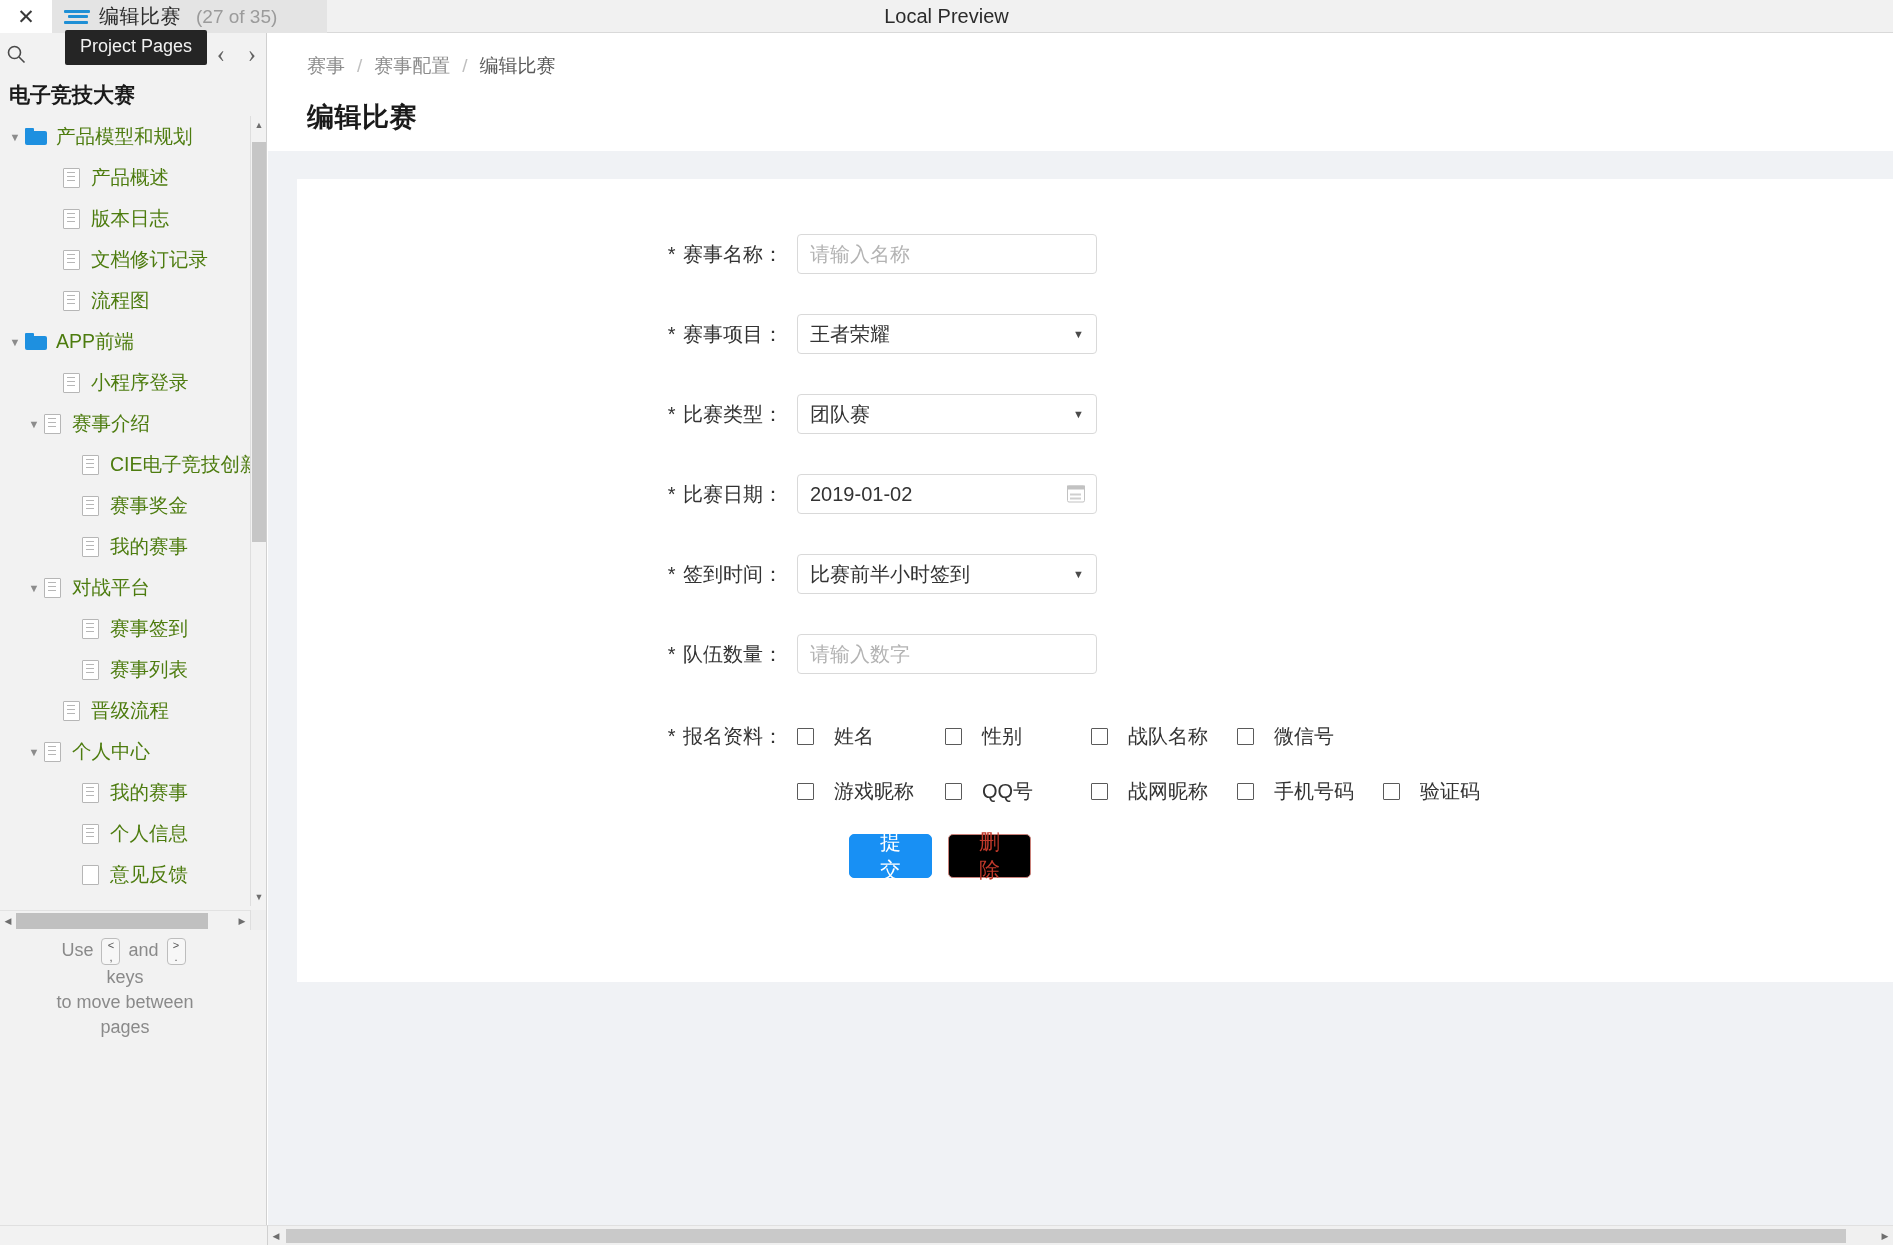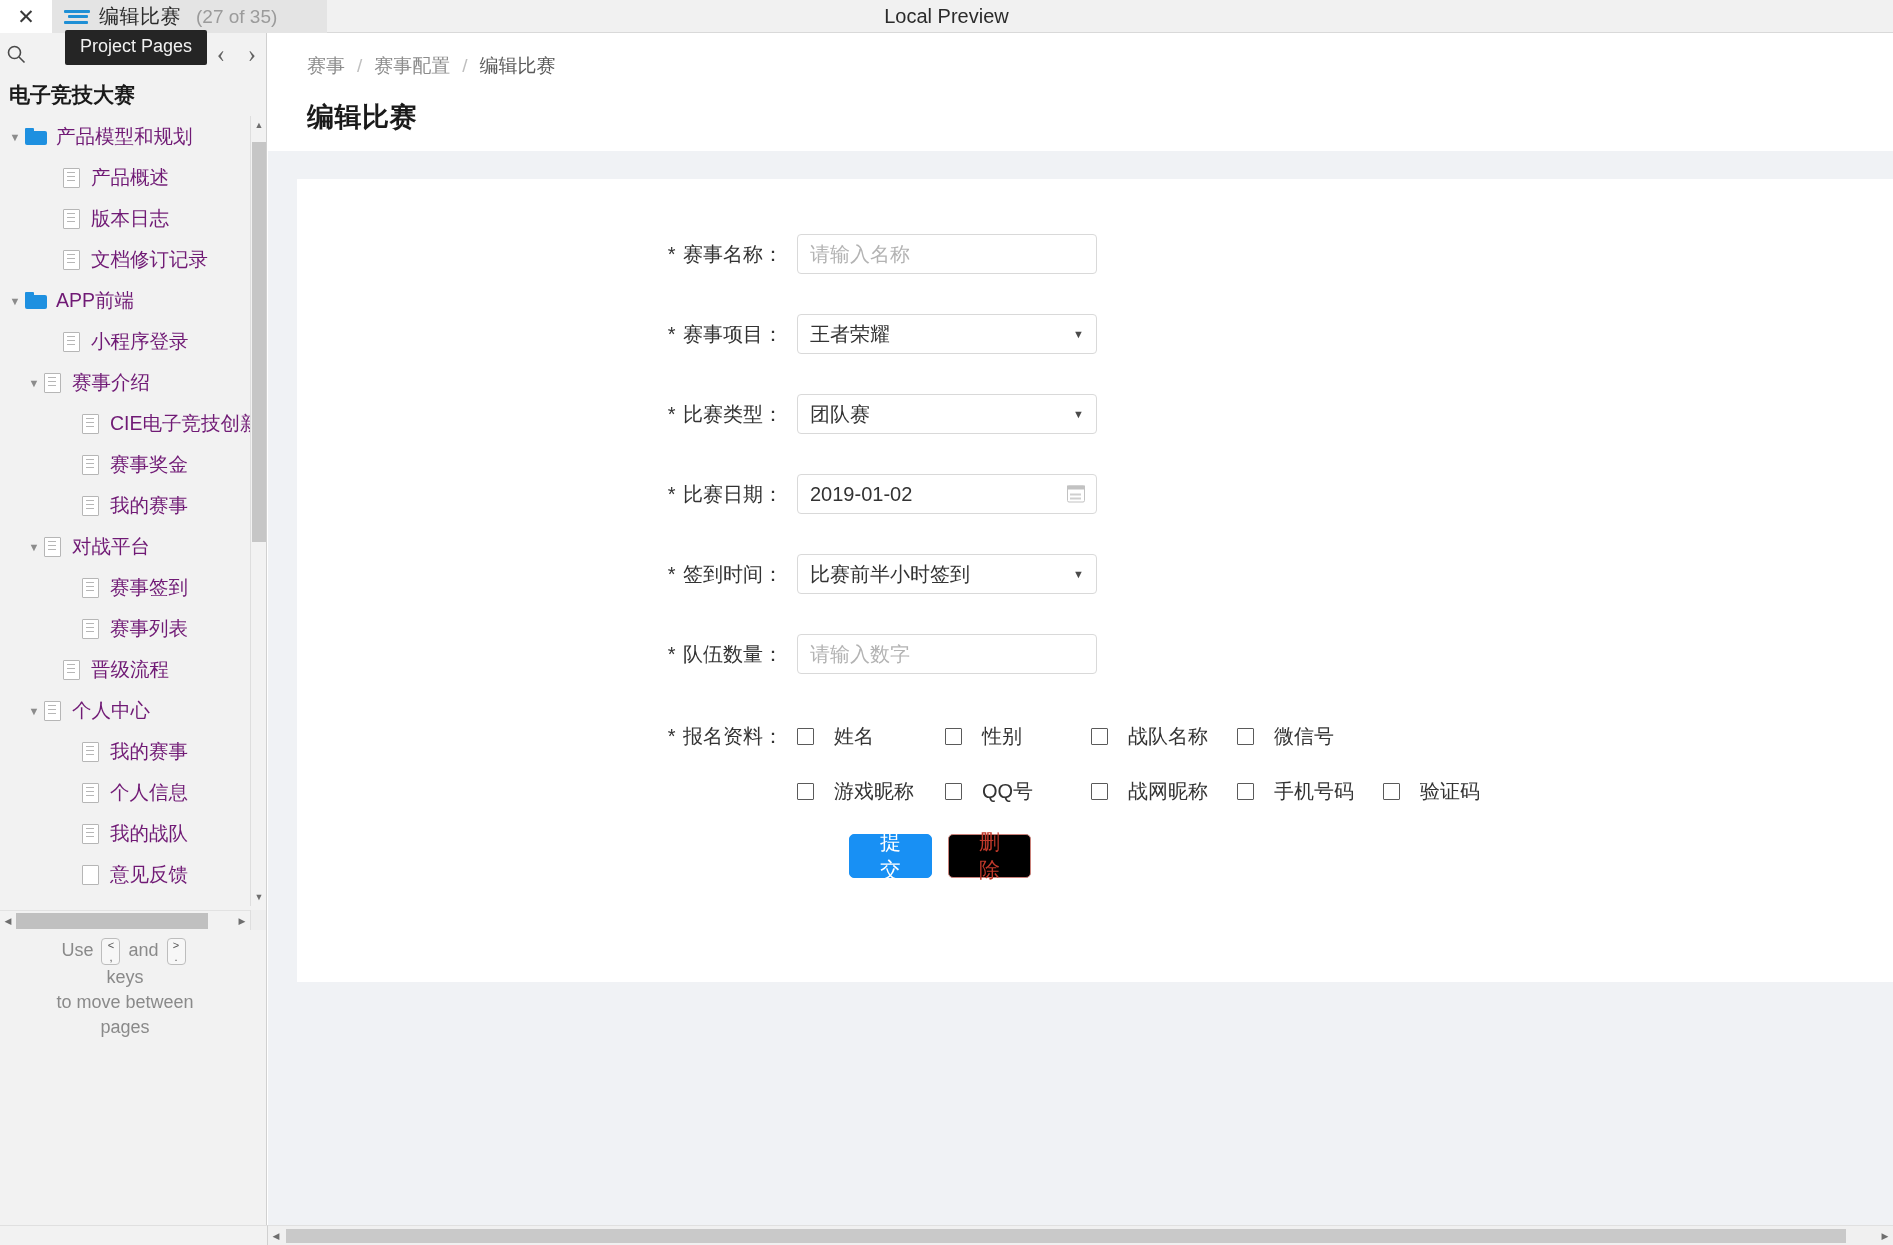--- a/index.html
+++ b/index.html
@@ -106,21 +106,21 @@
   .page-icon {
     width: 17px; height: 20px; flex: 0 0 auto; margin-right: 11px;
     border: 1.6px solid #b6b6b6; border-radius: 1px; position: relative; background: #fff;
   }
   .page-icon i {
     position: absolute; left: 2.5px; height: 1.6px; width: 8px; background: #b6b6b6; display:block;
   }
   .page-icon i:nth-child(1){ top: 3px; }
   .page-icon i:nth-child(2){ top: 7px; }
   .page-icon i:nth-child(3){ top: 11px; }
-  .tlabel { font-size: 19.5px; color: #701a75; }
+  .tlabel { font-size: 19.5px; color: #4d7c0f; }
 
   .ind-0 { padding-left: 5px; }
   .ind-1 { padding-left: 43px; }
   .ind-2 { padding-left: 24px; }
   .ind-3 { padding-left: 62px; }
 
   
   #tree-vscroll {
     position: absolute; left: 250px; top: 83px; width: 16px; height: 790px;
     background: #f2f2f2; border-left: 1px solid #dedede;
@@ -344,20 +344,29 @@
       </div>
       <div class="tnode ind-1">
         <span class="caret empty">▼</span>
         <span class="page-icon">
           <i></i>
           <i></i>
           <i></i>
         </span>
         <span class="tlabel">文档修订记录</span>
       </div>
+      <div class="tnode ind-1">
+        <span class="caret empty">▼</span>
+        <span class="page-icon">
+          <i></i>
+          <i></i>
+          <i></i>
+        </span>
+        <span class="tlabel">流程图</span>
+      </div>
       <div class="tnode ind-0">
         <span class="caret">▼</span>
         <span class="folder-icon"></span>
         <span class="tlabel">APP前端</span>
       </div>
       <div class="tnode ind-1">
         <span class="caret empty">▼</span>
         <span class="page-icon">
           <i></i>
           <i></i>
@@ -456,29 +465,20 @@
         <span class="tlabel">我的赛事</span>
       </div>
       <div class="tnode ind-3">
         <span class="caret empty">▼</span>
         <span class="page-icon">
           <i></i>
           <i></i>
           <i></i>
         </span>
         <span class="tlabel">个人信息</span>
-      </div>
-      <div class="tnode ind-3">
-        <span class="caret empty">▼</span>
-        <span class="page-icon">
-          <i></i>
-          <i></i>
-          <i></i>
-        </span>
-        <span class="tlabel">我的战队</span>
       </div>
       <div class="tnode ind-3">
         <span class="caret empty">▼</span>
         <span class="page-icon"></span>
         <span class="tlabel">意见反馈</span>
       </div>
     </div>
 
   <div id="tree-vscroll">
     <div class="arrow-up">▲</div>

